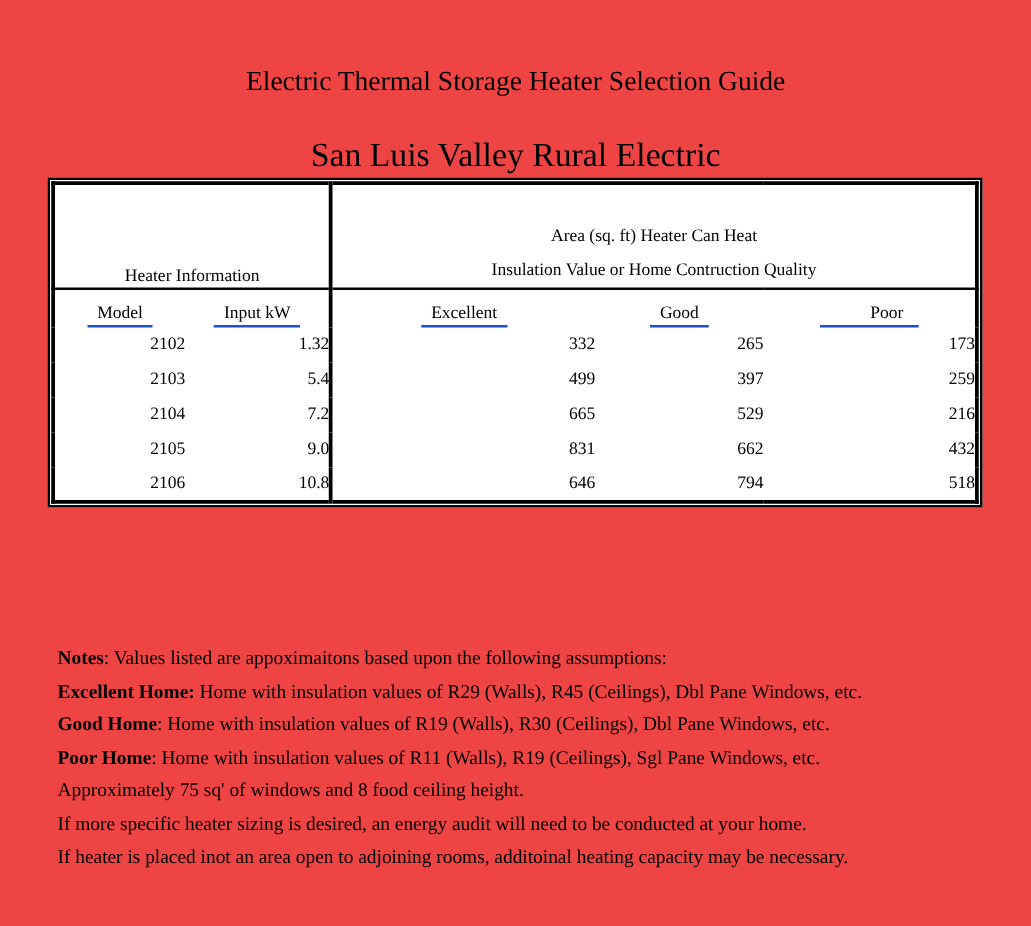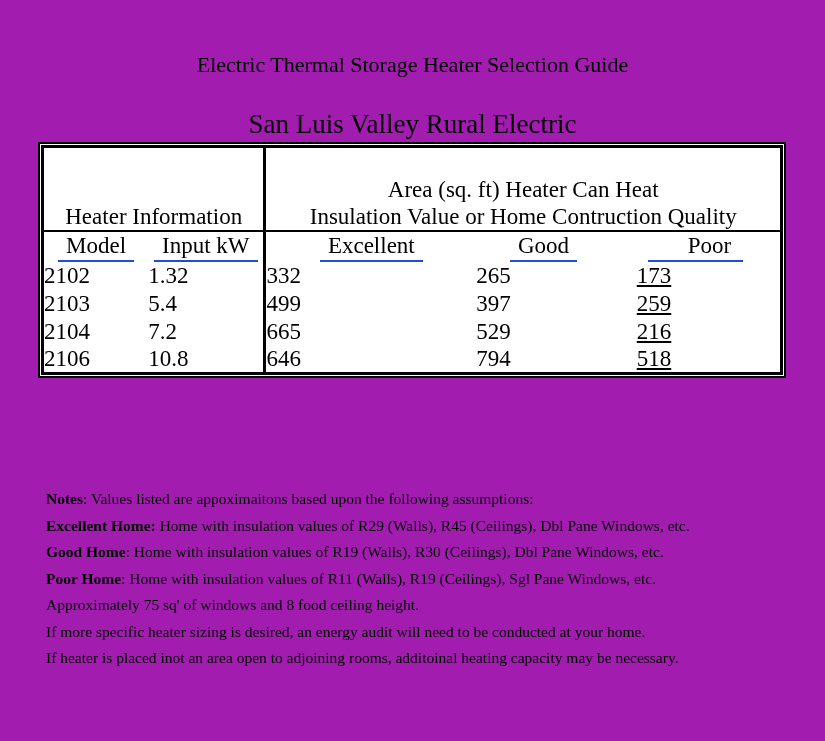--- a/index.html
+++ b/index.html
@@ -4,21 +4,21 @@
 <style>
   html, body {
     margin: 0;
     padding: 0;
     background: #ffffff;
   }
   .page {
     position: relative;
     width: 825px;
     height: 741px;
-    background: #a21caf;
+    background: #ef4444;
     color: #000;
     font-family: "Liberation Serif", "DejaVu Serif", serif;
     overflow: hidden;
   }
   .title {
     margin: 0;
     padding-top: 52px;
     text-align: center;
     font-size: 22px;
     font-weight: normal;
@@ -41,21 +41,21 @@
     background: #fff;
   }
   table.heater {
     width: 100%;
     border-collapse: collapse;
     table-layout: fixed;
     border: 3px solid #000;
   }
   table.heater td, table.heater th {
     padding: 0;
-    font-size: 23px;
+    font-size: 14px;
     font-weight: normal;
   }
   .group-row {
     height: 84px;
   }
   .group-row td {
     border-bottom: 2px solid #000;
     vertical-align: bottom;
     text-align: center;
     font-size: 20px;
@@ -85,26 +85,25 @@
   .colhead-row th.col-poor .u {
     padding: 0 12px 1px 40px;
   }
   .sep {
     border-left: 3px solid #000;
   }
   .data-row {
     height: 28px;
   }
   .data-row td {
-    text-align: left;
+    text-align: right;
     vertical-align: middle;
   }
   .data-row td.col-poor {
     padding-left: 26px;
-    text-decoration: underline;
   }
   .notes {
     margin: 110px 0 0 42px;
     font-size: 15.5px;
     line-height: 22.5px;
     width: 740px;
   }
   .notes p {
     margin: 4px;
   }
@@ -160,20 +159,27 @@
           <td class="col-poor">259</td>
         </tr>
         <tr class="data-row">
           <td>2104</td>
           <td>7.2</td>
           <td class="sep">665</td>
           <td>529</td>
           <td class="col-poor">216</td>
         </tr>
         <tr class="data-row">
+          <td>2105</td>
+          <td>9.0</td>
+          <td class="sep">831</td>
+          <td>662</td>
+          <td class="col-poor">432</td>
+        </tr>
+        <tr class="data-row">
           <td>2106</td>
           <td>10.8</td>
           <td class="sep">646</td>
           <td>794</td>
           <td class="col-poor">518</td>
         </tr>
       </tbody>
     </table>
   </div>
 

